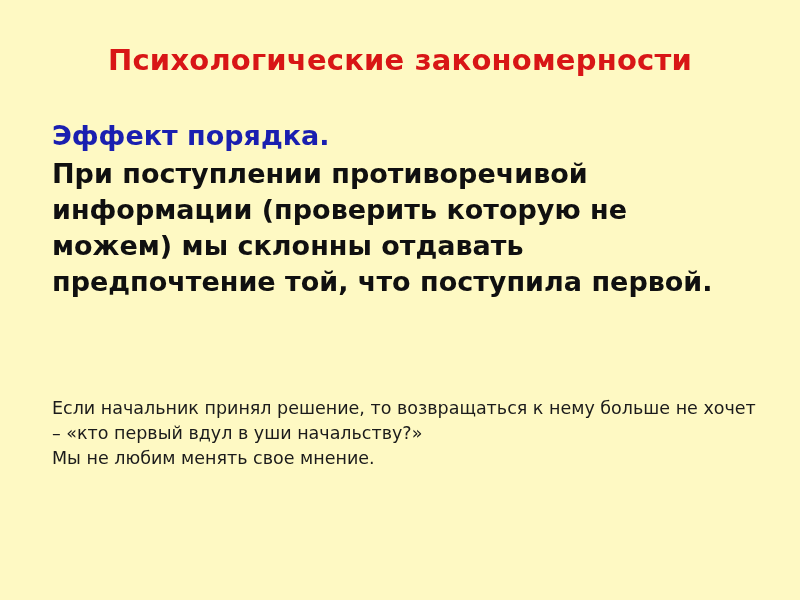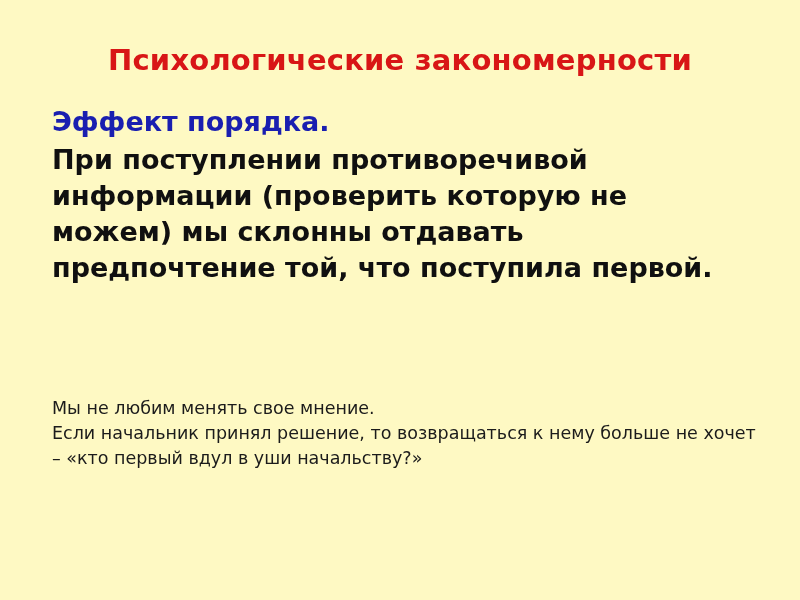--- a/index.html
+++ b/index.html
@@ -31,21 +31,21 @@
     font-size: 29px;
     letter-spacing: 0.2px;
     line-height: 1.15;
     padding: 0 24px;
     box-sizing: border-box;
   }
   .body-block {
     position: absolute;
     left: 52px;
     right: 40px;
-    top: 104px;
+    top: 118px;
   }
   .lead {
     color: #1a1fb0;
     font-weight: bold;
     font-size: 27px;
     line-height: 1.32;
     margin: 0 0 2px 0;
   }
   .para {
     color: #101010;
@@ -74,17 +74,17 @@
 <div class="slide">
 
   <div class="slide-title">Психологические закономерности</div>
 
   <div class="body-block">
     <p class="lead">Эффект порядка.</p>
     <p class="para">При поступлении противоречивой информации (проверить которую не можем) мы склонны отдавать предпочтение той, что поступила первой.</p>
   </div>
 
   <div class="notes">
+    <p>Если начальник принял решение, то возвращаться к нему больше не хочет – «кто первый вдул в уши начальству?»</p>
     <p>Мы не любим менять свое мнение.</p>
-    <p>Если начальник принял решение, то возвращаться к нему больше не хочет – «кто первый вдул в уши начальству?»</p>
   </div>
 
 </div>
 
 </body></html>

